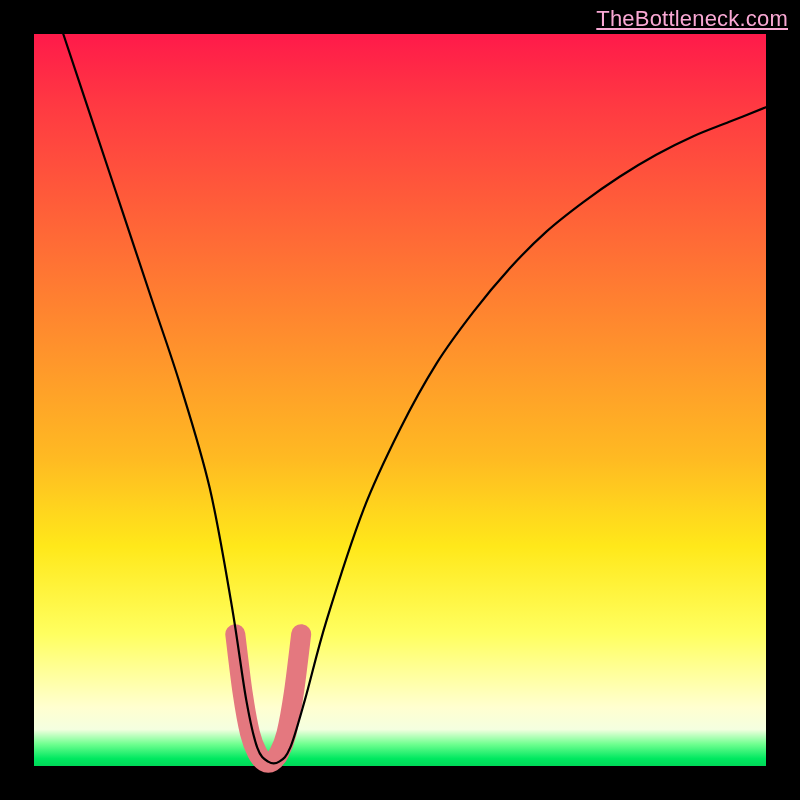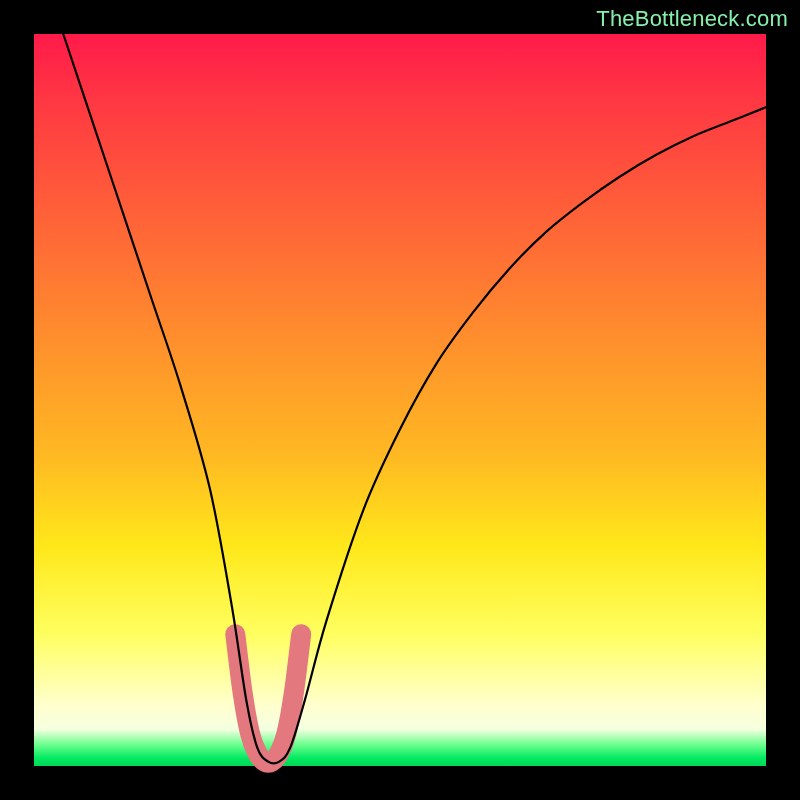--- a/index.html
+++ b/index.html
@@ -35,25 +35,26 @@
       #ffffd0 92%,
       #f4ffe0 95%,
       #70ff90 97%,
       #00e860 99%,
       #00d858 100%);
   }
   .watermark {
     position: absolute;
     top: 6px;
     right: 12px;
-    color: #86efac;
+    color: #f9a8d4;
     font-size: 22px;
     letter-spacing: 0.2px;
     font-weight: 500;
     user-select: none;
+    text-decoration: underline;
   }
   svg.curve {
     position: absolute;
     left: 0; top: 0;
     width: 732px; height: 732px;
     overflow: visible;
   }
 </style>
 </head>
 <body>

